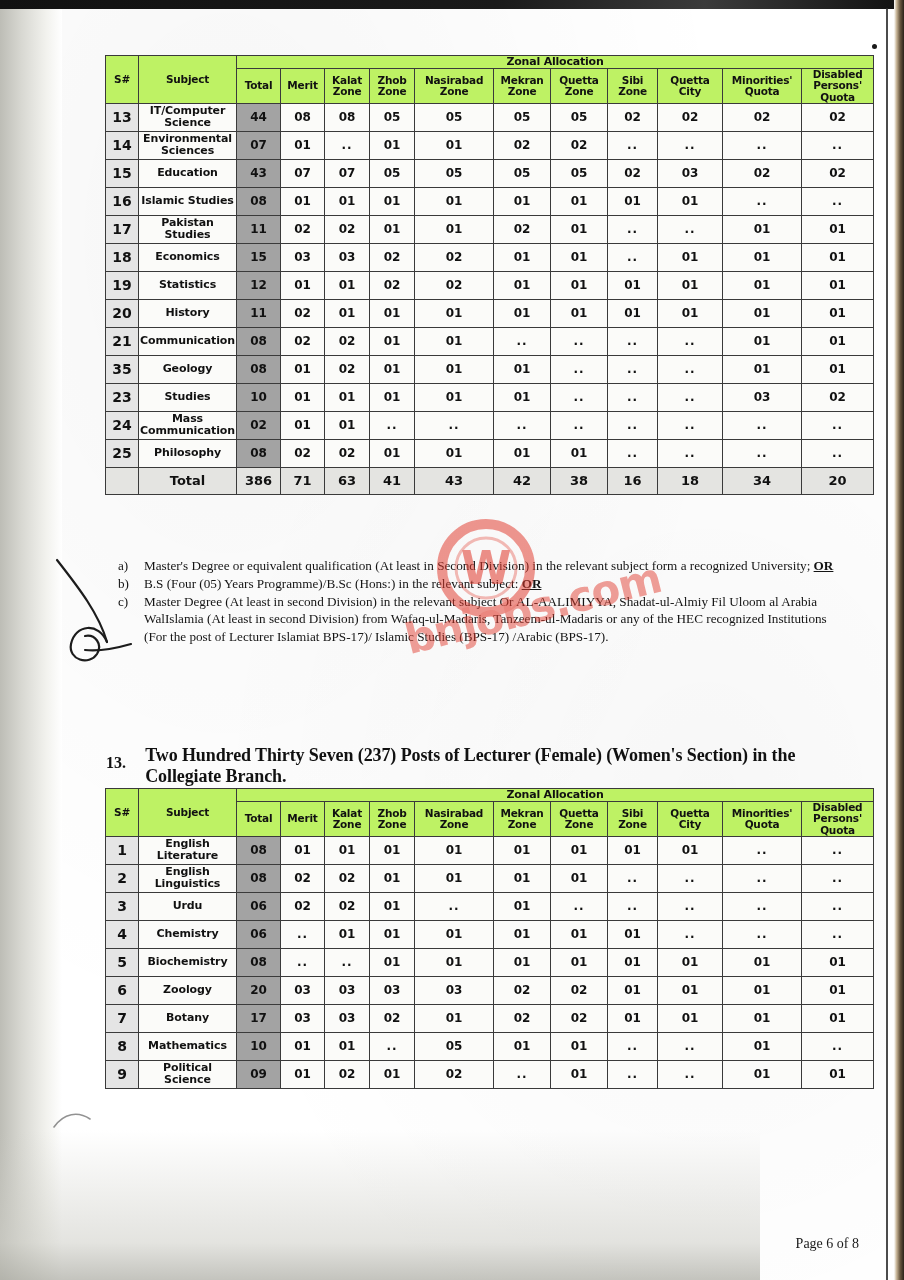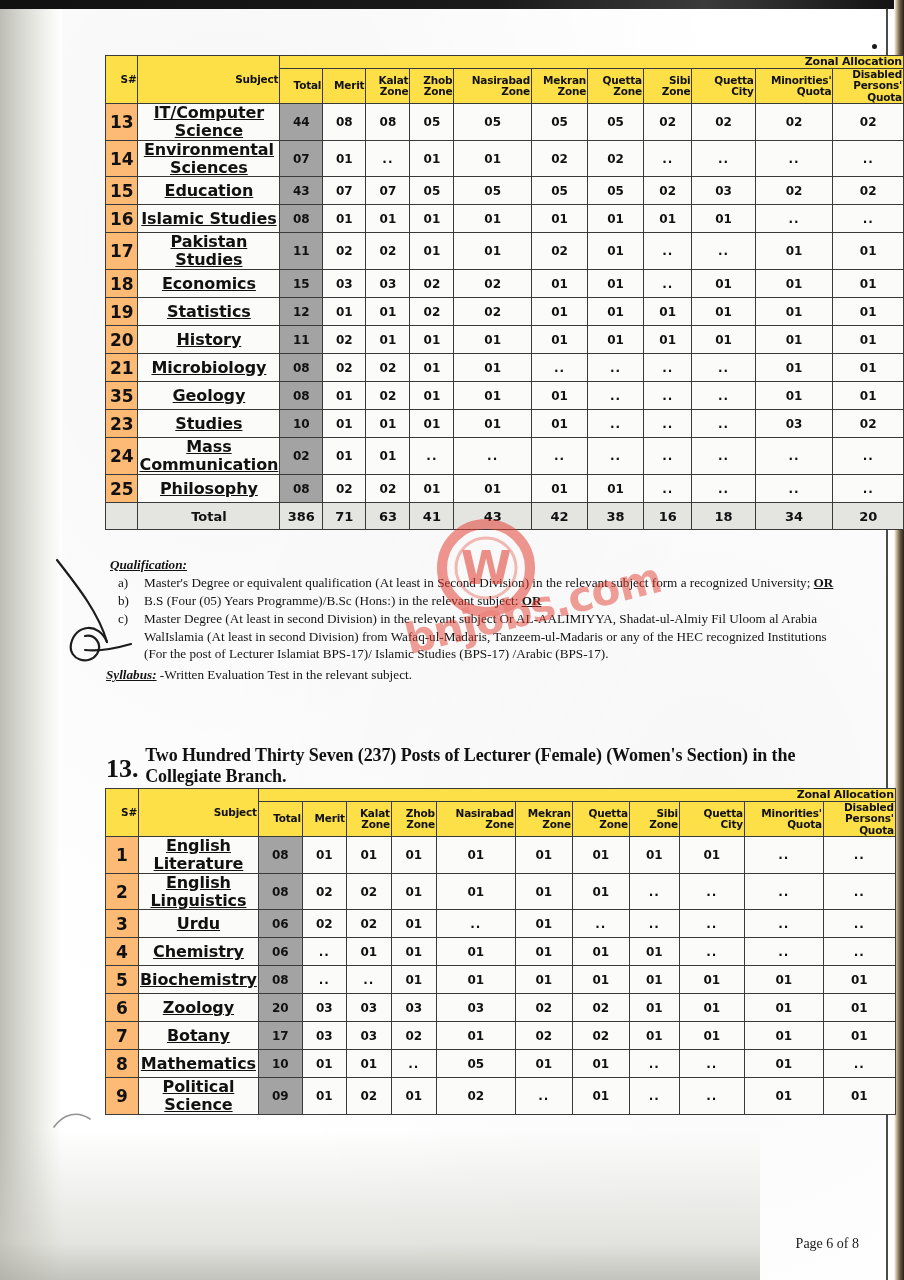--- a/index.html
+++ b/index.html
@@ -85,42 +85,40 @@
   table.alloc td, table.alloc th {
     border: 1px solid #3a3a3a;
     text-align: center;
     vertical-align: middle;
     font-weight: bold;
     color: #111;
     padding: 0 1px;
     background: #fbfbf9;
   }
   table.alloc thead th {
-    background: #fde047;
+    background: #bef264;
     font-size: 10.5px;
     line-height: 1.08;
     letter-spacing: -.2px;
-    text-align: right;
   }
   table.alloc thead th.zonal {
     font-size: 11px;
   }
   table.alloc tbody td {
     font-size: 12px;
     height: 27px;
   }
   table.alloc tbody td.subj {
-    font-size: 16px;
+    font-size: 11px;
     line-height: 1.12;
     letter-spacing: -.1px;
-    text-decoration: underline;
   }
   table.alloc tbody td.sn {
-    font-size: 17px;
-    background: #fdba74;
+    font-size: 14px;
+    background: #e5e5e5;
     margin-top: 12px;
   }
   table.alloc tbody td.col-total {
     background: #a3a3a3;
   }
   table.alloc tbody tr.total-row td {
     background: #e4e4e1;
     font-size: 13px;
     height: 26px;
   }
@@ -166,21 +164,21 @@
   
   #sec13 {
     position: absolute;
     left: 106px; top: 745px;
     width: 748px;
     font-family: "Liberation Serif", serif;
     display: flex;
     align-items: flex-start;
   }
   #sec13 .num {
-    font-size: 26px;
+    font-size: 16px;
     font-weight: bold;
     width: 44px;
     padding-top: 9px;
   }
   #sec13 .ttl {
     font-size: 18px;
     font-weight: bold;
     line-height: 1.18;
     letter-spacing: -.1px;
   }
@@ -397,21 +395,21 @@
               <td>01</td>
               <td>01</td>
               <td>01</td>
               <td>01</td>
               <td>01</td>
               <td>01</td>
               <td>01</td>
             </tr>
             <tr>
               <td class="sn">21</td>
-              <td class="subj">Microbiology</td>
+              <td class="subj">Communication</td>
               <td class="col-total">08</td>
               <td>02</td>
               <td>02</td>
               <td>01</td>
               <td>01</td>
               <td class="dots">..</td>
               <td class="dots">..</td>
               <td class="dots">..</td>
               <td class="dots">..</td>
               <td>01</td>
@@ -490,32 +488,28 @@
               <td>16</td>
               <td>18</td>
               <td>34</td>
               <td>20</td>
             </tr>
           </tbody>
       </table>
     </div>
 
     <div class="prose" id="qualification">
-      <div class="lead">Qualification:</div>
       <ul id="qual-list">
           <li><span class="mk">a)</span><span>Master's Degree or equivalent qualification (At least in Second Division) in the relevant subject form a recognized University;</span> <span class="bold-u">OR</span></li>
           <li><span class="mk">b)</span><span>B.S (Four (05) Years Programme)/B.Sc (Hons:) in the relevant subject:</span> <span class="bold-u">OR</span></li>
           <li><span class="mk">c)</span><span>Master Degree (At least in second Division) in the relevant subject Or AL-AALIMIYYA, Shadat-ul-Almiy Fil Uloom al Arabia WalIslamia (At least in second Division) from Wafaq-ul-Madaris, Tanzeem-ul-Madaris  or any of the HEC recognized Institutions (For the post of Lecturer Islamiat BPS-17)/ Islamic Studies (BPS-17) /Arabic (BPS-17).</span></li>
         </ul>
     </div>
 
     <div class="prose" id="age-block">
-      <p>
-        <span class="lead">Syllabus:</span><span> -Written Evaluation Test in the relevant subject.</span>
-      </p>
     </div>
 
     <div id="sec13">
       <div class="num">13.</div>
       <div class="ttl">Two Hundred Thirty Seven (237) Posts of Lecturer (Female) (Women's Section) in the Collegiate Branch.</div>
     </div>
 
     <div id="table-b-wrap">
       <table class="alloc" id="table-b">
         <colgroup>

